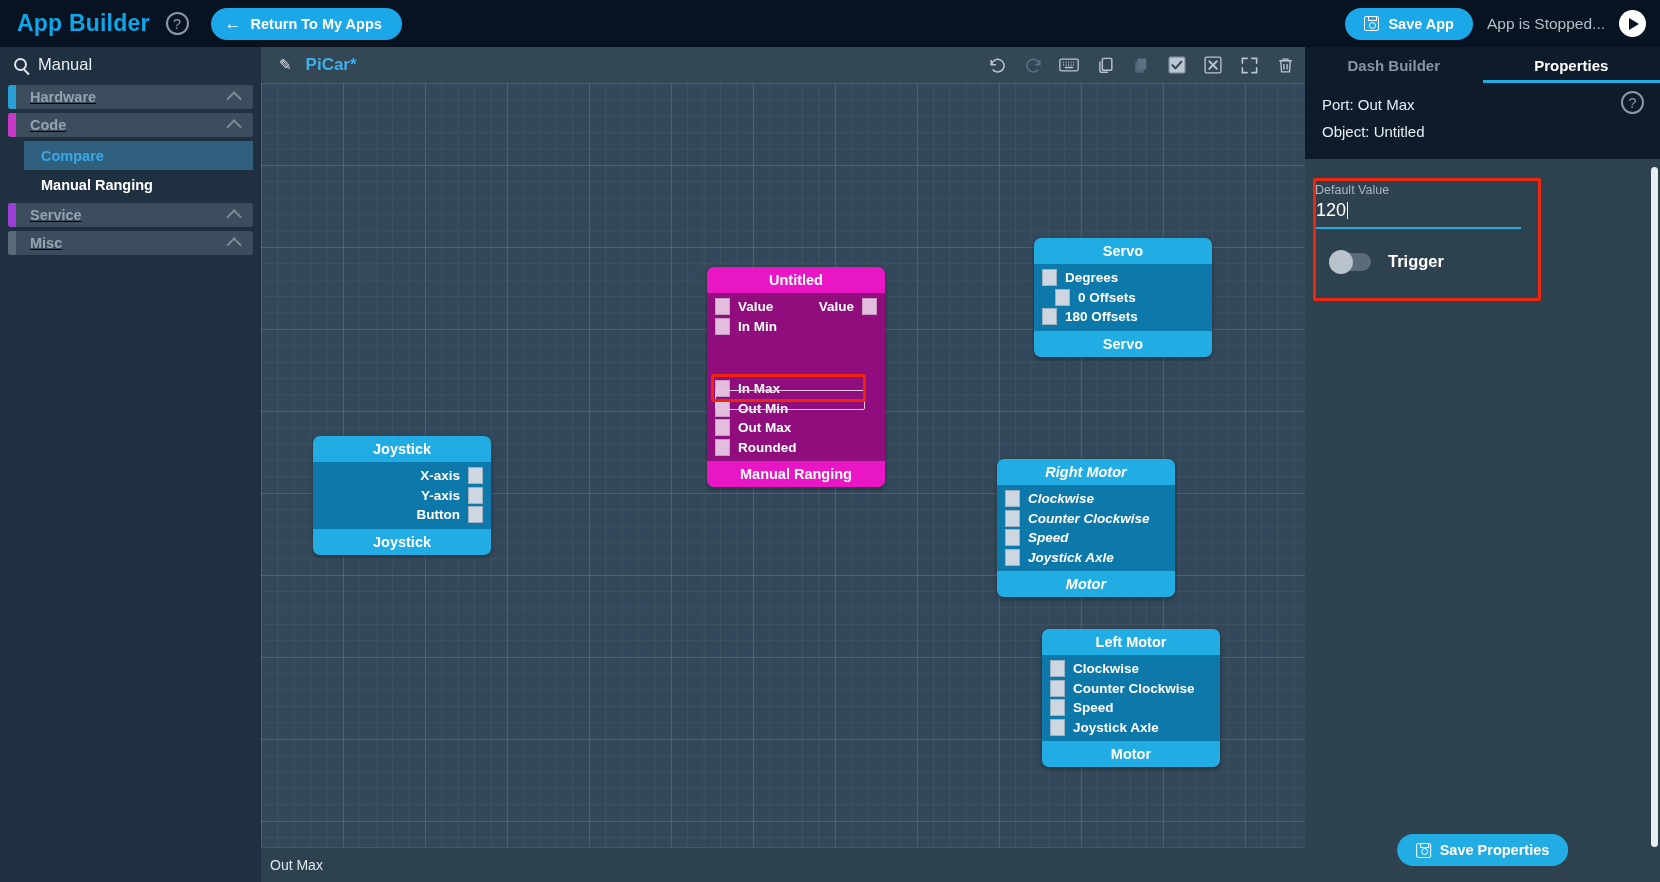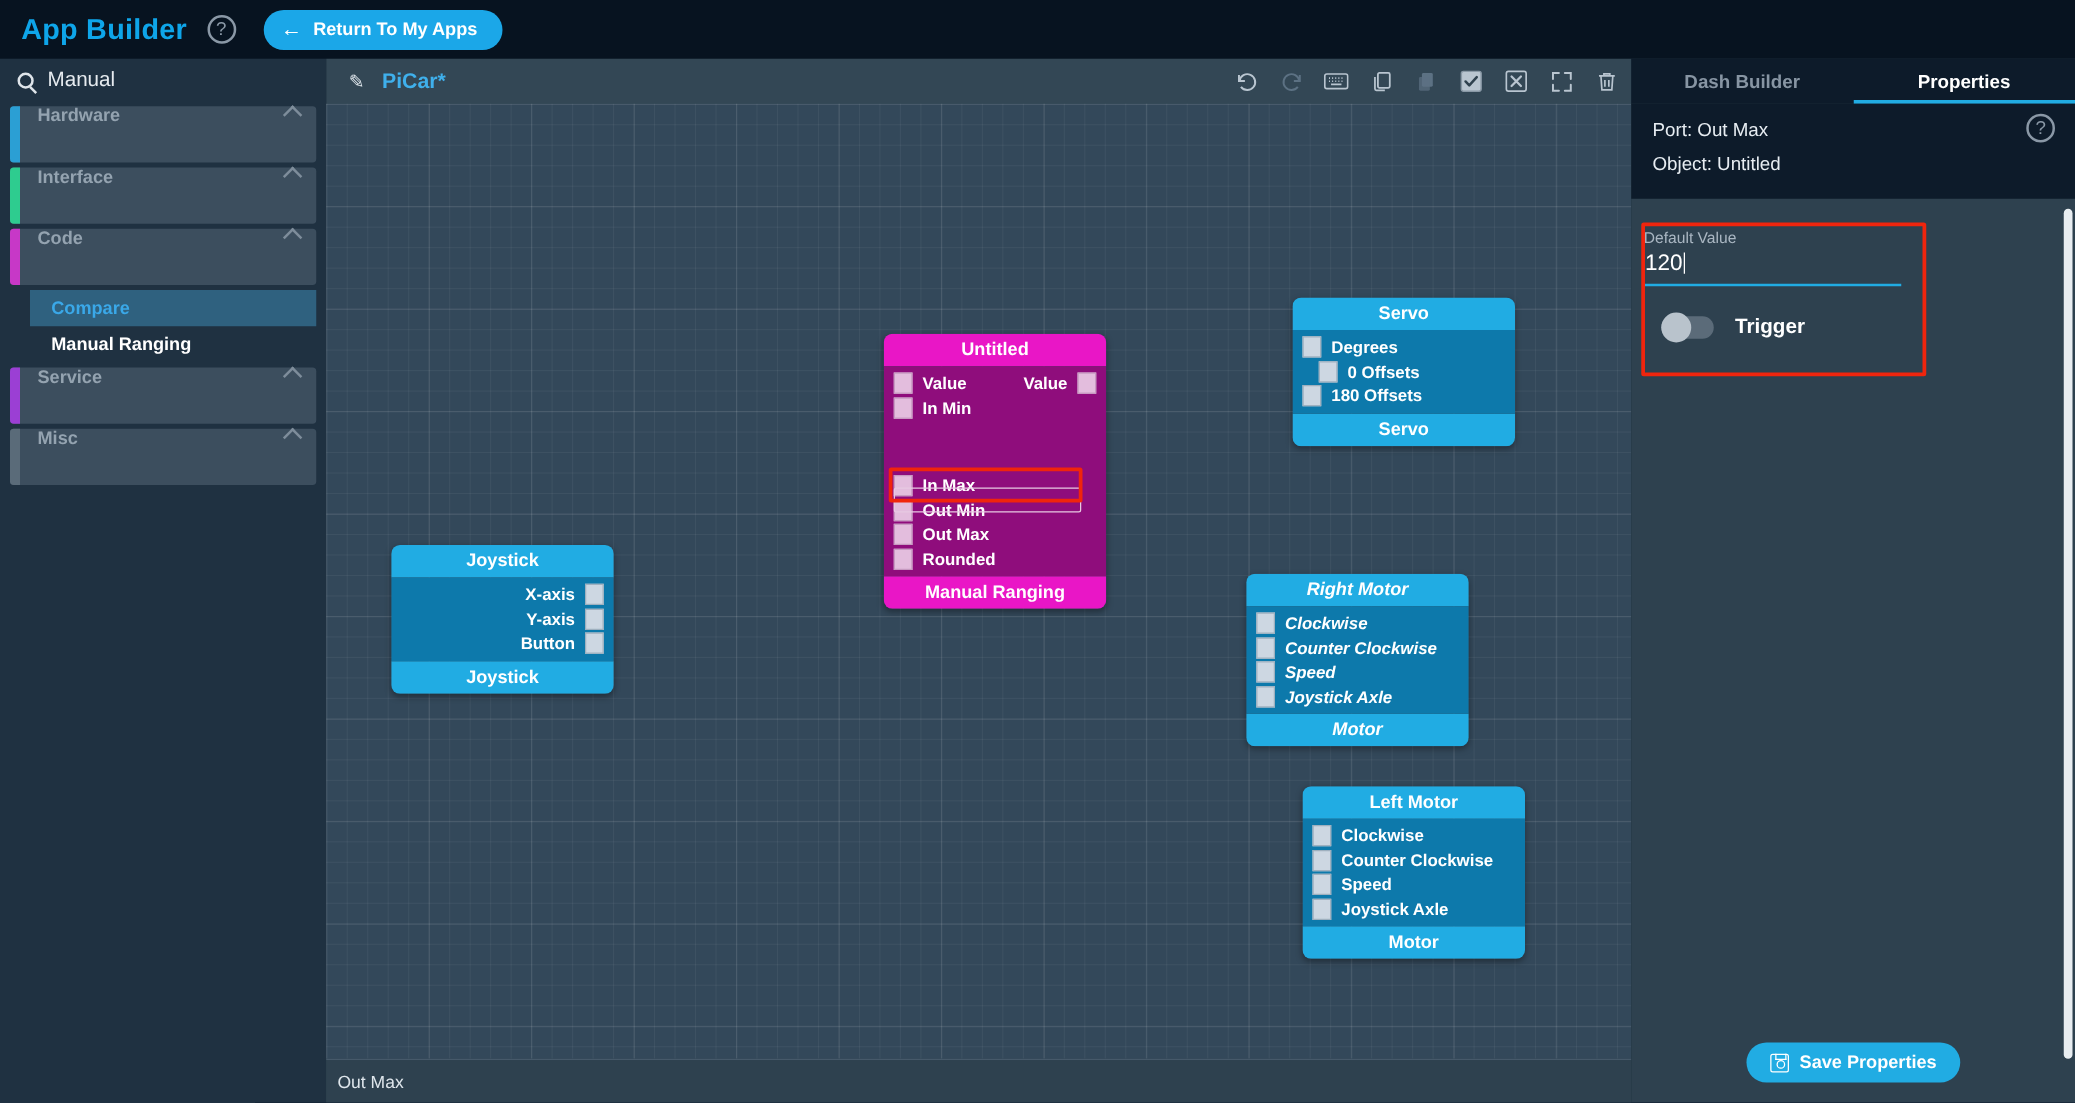--- a/index.html
+++ b/index.html
@@ -75,22 +75,22 @@
   .mag {
     width: 13px; height: 13px; border: 2px solid #dfe5ea; border-radius: 50%;
     position: relative; flex: none;
   }
   .mag::after {
     content:''; position:absolute; right:-5px; bottom:-4px; width:7px; height:2px;
     background:#dfe5ea; transform: rotate(45deg);
   }
   .search-text { color: #e6ebef; font-size: 16.5px; }
   .cat {
-    position: relative; height: 45px; margin: 4px 8px; background: #3c4e5e;
-    border-radius: 3px; display: flex; align-items: flex-start; cursor: pointer;
+    position: relative; height: 24px; margin: 4px 8px; background: #3c4e5e;
+    border-radius: 3px; display: flex; align-items: center; cursor: pointer; text-decoration: underline;
   }
   .cat .stripe {
     position: absolute; left: 0; top: 0; width: 8px; height: 100%;
     border-radius: 3px 0 0 3px;
   }
   .cat .label {
     margin-left: 22px; font-size: 14.5px; font-weight: bold; color: #94a3b0;
   }
   .chev {
     position: absolute; right: 12px; width: 11px; height: 11px;
@@ -255,39 +255,44 @@
 
 <div class="app">
 
   <div class="topbar">
     <div class="brand">App Builder</div>
     <div class="help-circle">?</div>
     <div class="return-btn">
       <span class="arrow-left">←</span>
       <span>Return To My Apps</span>
     </div>
+    <div class="topbar-right">
+      <div class="save-app-btn">
+        <span class="floppy"></span>
+        <span>Save App</span>
+      </div>
+      <div class="app-status">App is Stopped...</div>
+      <div class="play-btn">
+          <div class="play-tri"></div>
+        </div>
+    </div>
   </div>
 
   <div class="sidebar">
     <div class="search-row">
       <span class="mag"></span>
       <span class="search-text">Manual</span>
     </div>
 
     <div class="cat">
       <span class="stripe" style="background:#2b9fd4"></span>
       <span class="label">Hardware</span>
       <span class="chev"></span>
     </div>
 
-    <div class="cat">
-      <span class="stripe" style="background:#2ecc8f"></span>
-      <span class="label">Interface</span>
-      <span class="chev"></span>
-    </div>
 
     <div class="cat">
       <span class="stripe" style="background:#c738c7"></span>
       <span class="label">Code</span>
       <span class="chev"></span>
     </div>
 
     <div class="sub active">Compare</div>
     <div class="sub plain">Manual Ranging</div>
 

